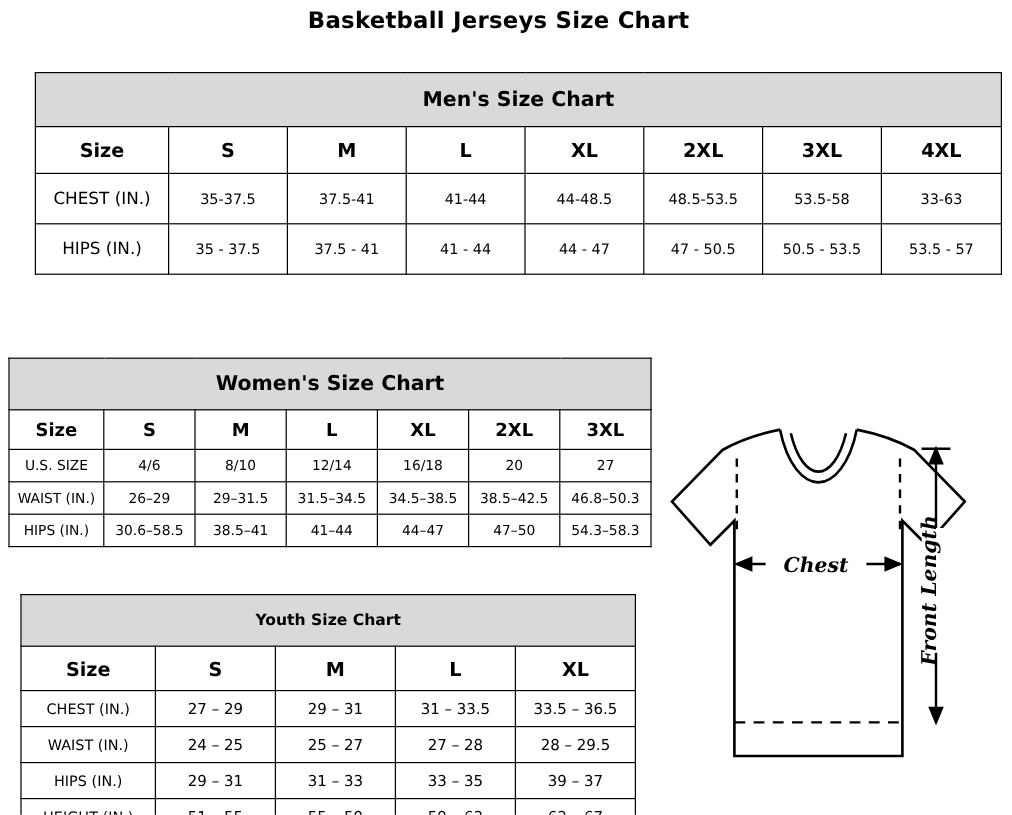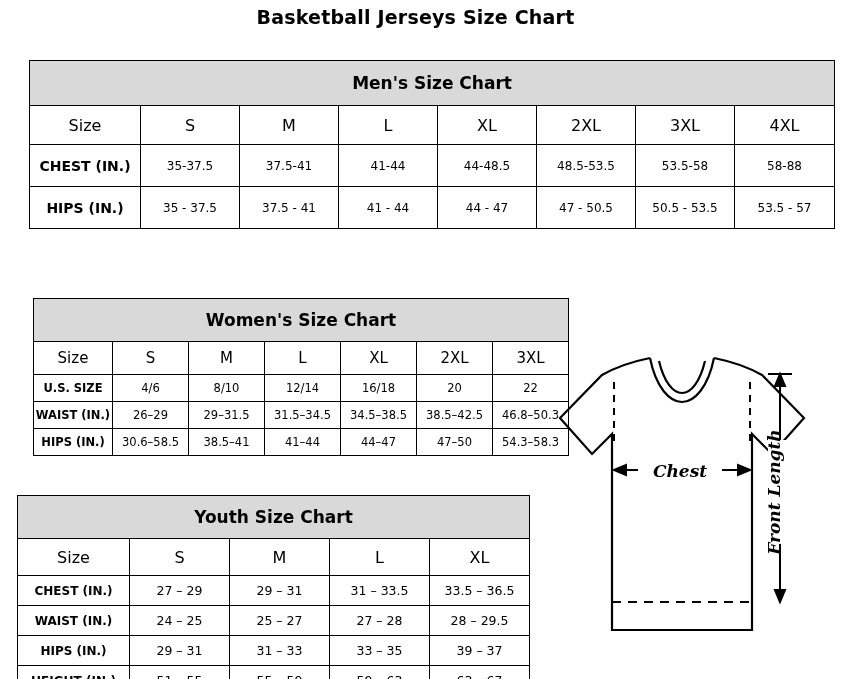--- a/index.html
+++ b/index.html
@@ -42,24 +42,24 @@
     text-align: center;
     vertical-align: middle;
     font-family: "DejaVu Sans", sans-serif;
     white-space: nowrap;
   }
   .caption-cell {
     background: #d9d9d9;
     font-weight: bold;
   }
   .hdr {
+    font-weight: bold;
+  }
+  .rowlabel {
     font-weight: normal;
-  }
-  .rowlabel {
-    font-weight: bold;
   }
 
   
   #mens-chart {
     position: absolute;
     left: 29px;
     top: 60px;
     width: 805px;
   }
   #mens-chart .caption-cell {
@@ -74,21 +74,21 @@
     height: 39px;
     font-size: 12px;
   }
   #mens-chart .rowlabel {
     font-size: 14px;
   }
 
   
   #womens-chart {
     position: absolute;
-    left: 33px;
+    left: 7px;
     top: 298px;
     width: 535px;
   }
   #womens-chart .caption-cell {
     height: 40px;
     font-size: 17px;
   }
   #womens-chart .hdr {
     height: 30px;
     font-size: 15px;
@@ -104,21 +104,21 @@
 
   
   #youth-chart {
     position: absolute;
     left: 17px;
     top: 495px;
     width: 512px;
   }
   #youth-chart .caption-cell {
     height: 40px;
-    font-size: 17px;
+    font-size: 13px;
     margin-left: 48px;
   }
   #youth-chart .hdr {
     height: 34px;
     font-size: 16px;
   }
   #youth-chart td {
     height: 27px;
     font-size: 12.5px;
   }
@@ -178,21 +178,21 @@
         <th class="hdr">4XL</th>
       </tr>
       <tr>
         <td class="rowlabel">CHEST (IN.)</td>
         <td>35-37.5</td>
         <td>37.5-41</td>
         <td>41-44</td>
         <td>44-48.5</td>
         <td>48.5-53.5</td>
         <td>53.5-58</td>
-        <td>58-88</td>
+        <td>33-63</td>
       </tr>
       <tr>
         <td class="rowlabel">HIPS (IN.)</td>
         <td>35 - 37.5</td>
         <td>37.5 - 41</td>
         <td>41 - 44</td>
         <td>44 - 47</td>
         <td>47 - 50.5</td>
         <td>50.5 - 53.5</td>
         <td>53.5 - 57</td>
@@ -223,21 +223,21 @@
         <th class="hdr">2XL</th>
         <th class="hdr">3XL</th>
       </tr>
       <tr>
         <td class="rowlabel">U.S. SIZE</td>
         <td>4/6</td>
         <td>8/10</td>
         <td>12/14</td>
         <td>16/18</td>
         <td>20</td>
-        <td>22</td>
+        <td>27</td>
       </tr>
       <tr>
         <td class="rowlabel">WAIST  (IN.)</td>
         <td>26–29</td>
         <td>29–31.5</td>
         <td>31.5–34.5</td>
         <td>34.5–38.5</td>
         <td>38.5–42.5</td>
         <td>46.8–50.3</td>
       </tr>

